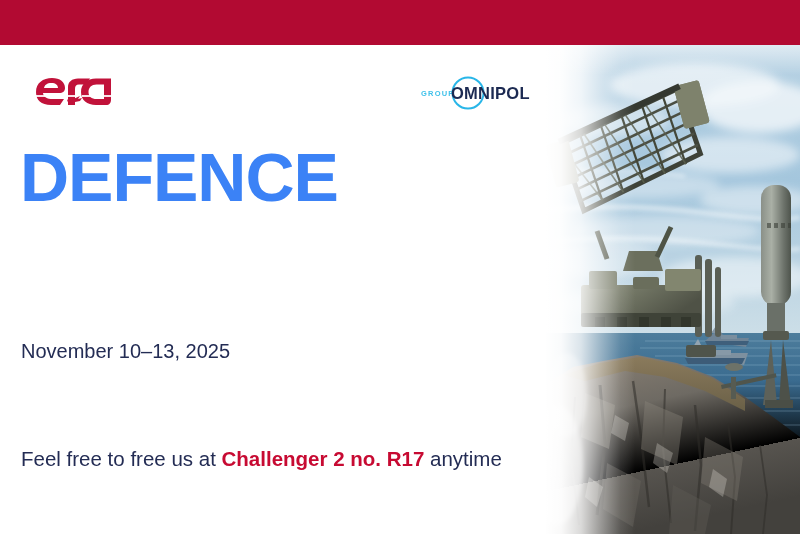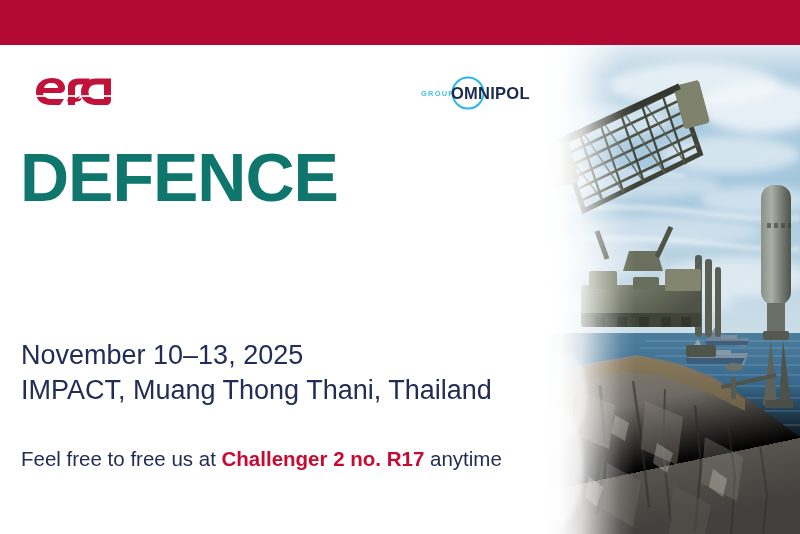--- a/index.html
+++ b/index.html
@@ -33,33 +33,33 @@
   
   .logos{position:absolute;left:16px;top:45px;width:545px;height:80px;}
   .era-logo{position:absolute;left:16px;top:27px;width:82px;height:38px;}
   .era-logo svg{display:block;width:100%;height:100%;}
   .omnipol-logo{position:absolute;left:404px;top:28px;width:112px;height:40px;}
   .omnipol-logo svg{display:block;width:100%;height:100%;}
 
   
   .headline{
     position:absolute;left:20px;top:144px;width:520px;
-    color:#0f766e;
+    color:#3b82f6;
     font-weight:bold;
     font-size:68px;
     line-height:0.98;
     letter-spacing:-1px;
   }
   .headline .l1{display:block;}
   .headline .l2{display:block;}
 
   .subblock{
     position:absolute;left:21px;top:338px;width:530px;
     color:#232c54;
-    font-size:27px;
+    font-size:20px;
     line-height:1.30;
   }
   .subblock span{display:block;}
 
   .cta{
     position:absolute;left:21px;top:447px;width:540px;
     color:#232c54;
     font-size:20.5px;
     line-height:1.2;
     white-space:nowrap;
@@ -321,16 +321,15 @@
     </svg>
   </div>
 </div>
 
 <div class="headline">
   <span class="l1">DEFENCE</span>
 </div>
 
 <div class="subblock">
   <span>November 10–13, 2025</span>
-  <span>IMPACT, Muang Thong Thani, Thailand</span>
 </div>
 
 <div class="cta"><span>Feel free to free us at </span><b>Challenger 2 no. R17</b><span> anytime</span></div>
 
 </body></html>

